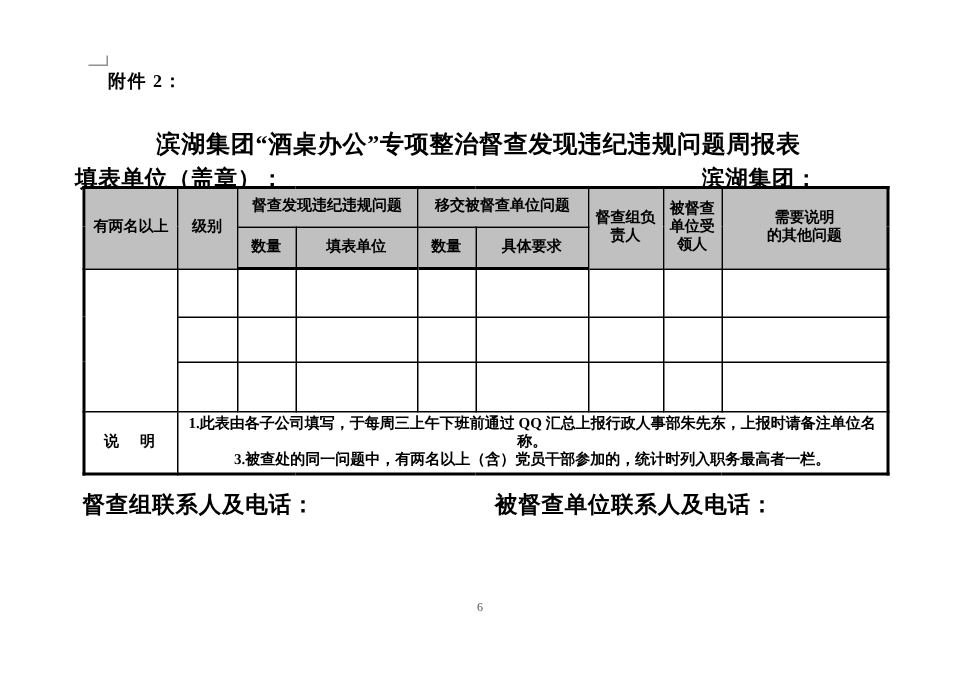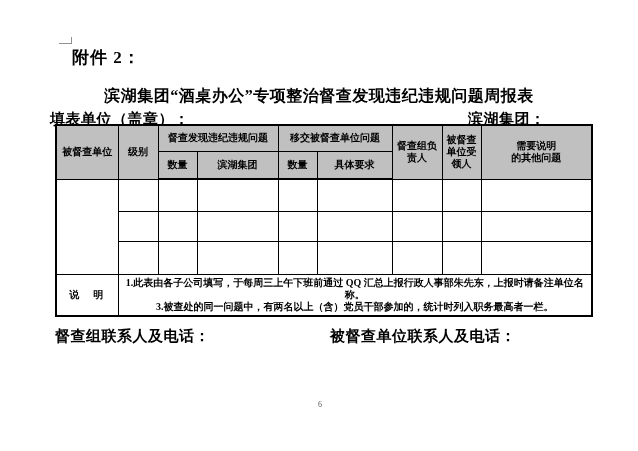--- a/index.html
+++ b/index.html
@@ -7,21 +7,21 @@
     width:638px;height:451px;position:relative;background:#ffffff;
     font-family:"Liberation Serif","DejaVu Serif",serif;
     color:#000;overflow:hidden;
   }
   .abs{position:absolute;}
   
   .crop-mark{
     left:59px;top:37px;width:12px;height:6px;
     border-bottom:1px solid #909090;border-right:1px solid #909090;
   }
-  .attachment{left:72px;top:46px;font-size:17px;font-weight:bold;letter-spacing:1px;}
+  .attachment{left:72px;top:46px;font-size:12px;font-weight:bold;letter-spacing:1px;}
   .title{left:0;top:86px;width:638px;text-align:center;font-size:16px;font-weight:bold;letter-spacing:0.5px;}
   .small-label{font-size:15px;font-weight:bold;letter-spacing:0.5px;}
   .form-unit{left:50px;top:110px;}
   .form-time{left:468px;top:110px;}
   
   table.report{
     position:absolute;left:55px;top:124px;
     border-collapse:collapse;table-layout:fixed;width:536px;
     border:2px solid #000;
   }
@@ -65,34 +65,34 @@
       <col style="width:39px">
     <col style="width:81px">
       <col style="width:39px">
       <col style="width:75px">
     <col style="width:50px">
       <col style="width:39px">
       <col style="width:111px">
   </colgroup>
   <tbody>
     <tr class="hrow1" style="height:26px">
-      <td class="hdr" rowspan="2">被督查单位</td>
+      <td class="hdr" rowspan="2">有两名以上</td>
       <td class="hdr" rowspan="2">级别</td>
       <td class="hdr" colspan="2">督查发现违纪违规问题</td>
       <td class="hdr" colspan="2">移交被督查单位问题</td>
       <td class="hdr pad-narrow" rowspan="2">督查组负责人</td>
       <td class="hdr pad-narrow" rowspan="2">被督查单位受领人</td>
       <td class="hdr" rowspan="2">
           <div class="inner-narrow">需要说明
 的其他问题</div>
         </td>
     </tr>
     <tr class="hrow2" style="height:28px">
       <td class="hdr">数量</td>
-      <td class="hdr">滨湖集团</td>
+      <td class="hdr">填表单位</td>
       <td class="hdr">数量</td>
       <td class="hdr">具体要求</td>
     </tr>
     <tr class="data" style="height:32px">
       <td rowspan="3"></td>
       <td></td>
       <td></td>
       <td></td>
       <td></td>
       <td></td>

